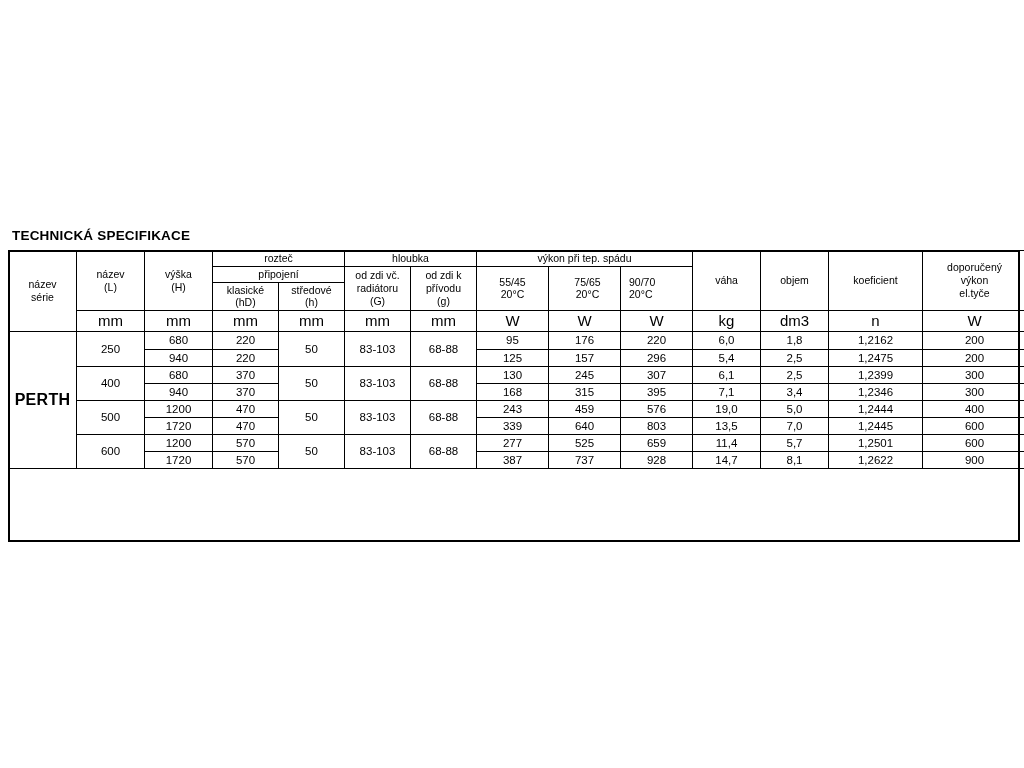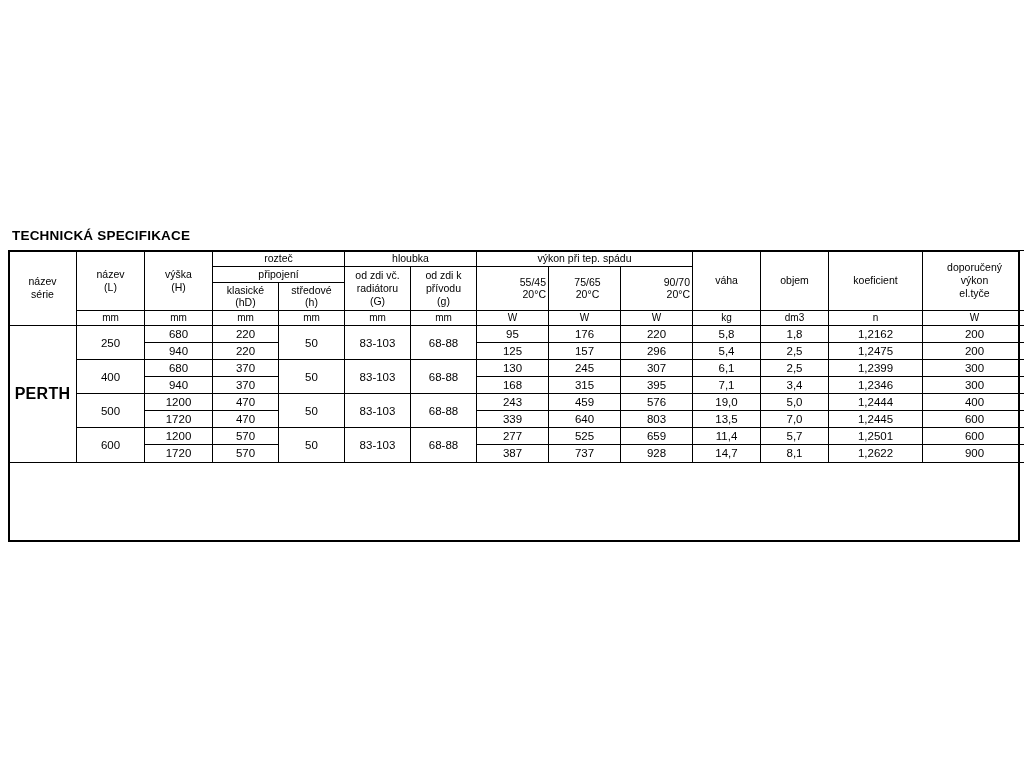--- a/index.html
+++ b/index.html
@@ -42,21 +42,21 @@
     line-height: 1.22;
   }
   .hdr {
     font-size: 10.5px;
   }
   .series-name {
     font-weight: bold;
     font-size: 16px;
     letter-spacing: 0.3px;
   }
-  .unit-row td { font-size: 10px; }
+  .unit-row td { font-size: 15px; }
   .val { font-size: 11.5px; }
   .outer-frame {
     position: absolute;
     left: 8px;
     top: 250px;
     width: 1008px;
     height: 288px;
     border: 2px solid #000000;
     pointer-events: none;
   }
@@ -118,29 +118,29 @@
         <td rowspan="2" class="hdr">
           <div>od zdi  vč.</div>
           <div>radiátoru</div>
           <div>(G)</div>
         </td>
         <td rowspan="2" class="hdr">
           <div>od zdi  k</div>
           <div>přívodu</div>
           <div>(g)</div>
         </td>
-        <td rowspan="2" class="hdr" style="text-align:right; ">
+        <td rowspan="2" class="hdr" style="text-align:center; ">
           <div>55/45</div>
           <div>20°C</div>
         </td>
         <td rowspan="2" class="hdr" style="text-align:center; padding-left:8px;">
           <div>75/65</div>
           <div>20°C</div>
         </td>
-        <td rowspan="2" class="hdr" style="text-align:right; padding-left:8px;">
+        <td rowspan="2" class="hdr" style="text-align:left; padding-left:8px;">
           <div>90/70</div>
           <div>20°C</div>
         </td>
       </tr>
 
       <tr>
         <td class="hdr">
           <div>klasické</div>
           <div>(hD)</div>
         </td>
@@ -170,21 +170,21 @@
         <td rowspan="8" class="series-name">PERTH</td>
         <td rowspan="2" class="val">250</td>
         <td class="val">680</td>
         <td class="val">220</td>
         <td rowspan="2" class="val">50</td>
         <td rowspan="2" class="val">83-103</td>
         <td rowspan="2" class="val">68-88</td>
         <td class="val">95</td>
         <td class="val">176</td>
         <td class="val">220</td>
-        <td class="val">5,8</td>
+        <td class="val">6,0</td>
         <td class="val">1,8</td>
         <td class="val">1,2162</td>
         <td class="val">200</td>
       </tr>
       <tr>
         <td class="val">940</td>
         <td class="val">220</td>
         <td class="val">125</td>
         <td class="val">157</td>
         <td class="val">296</td>

